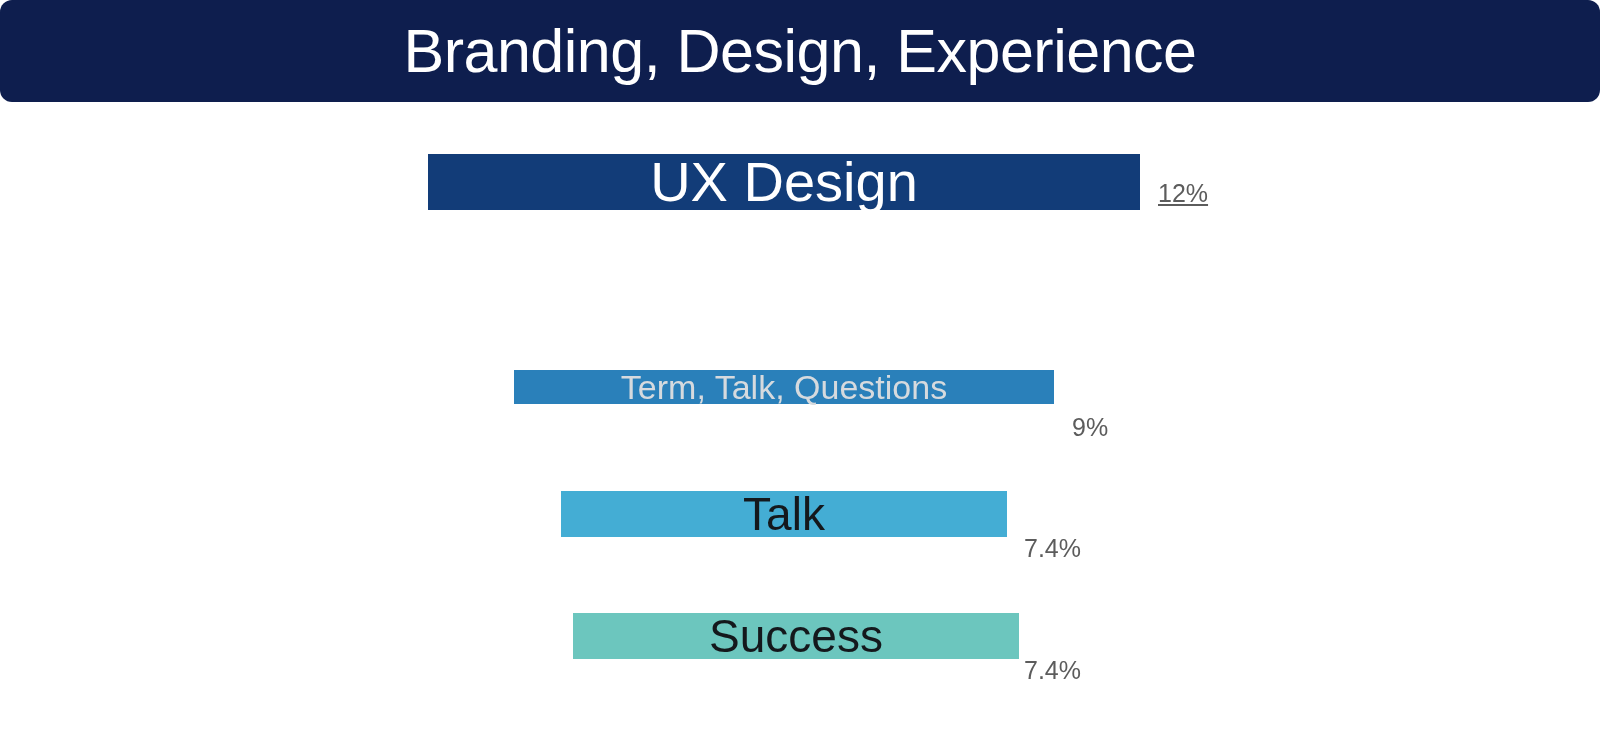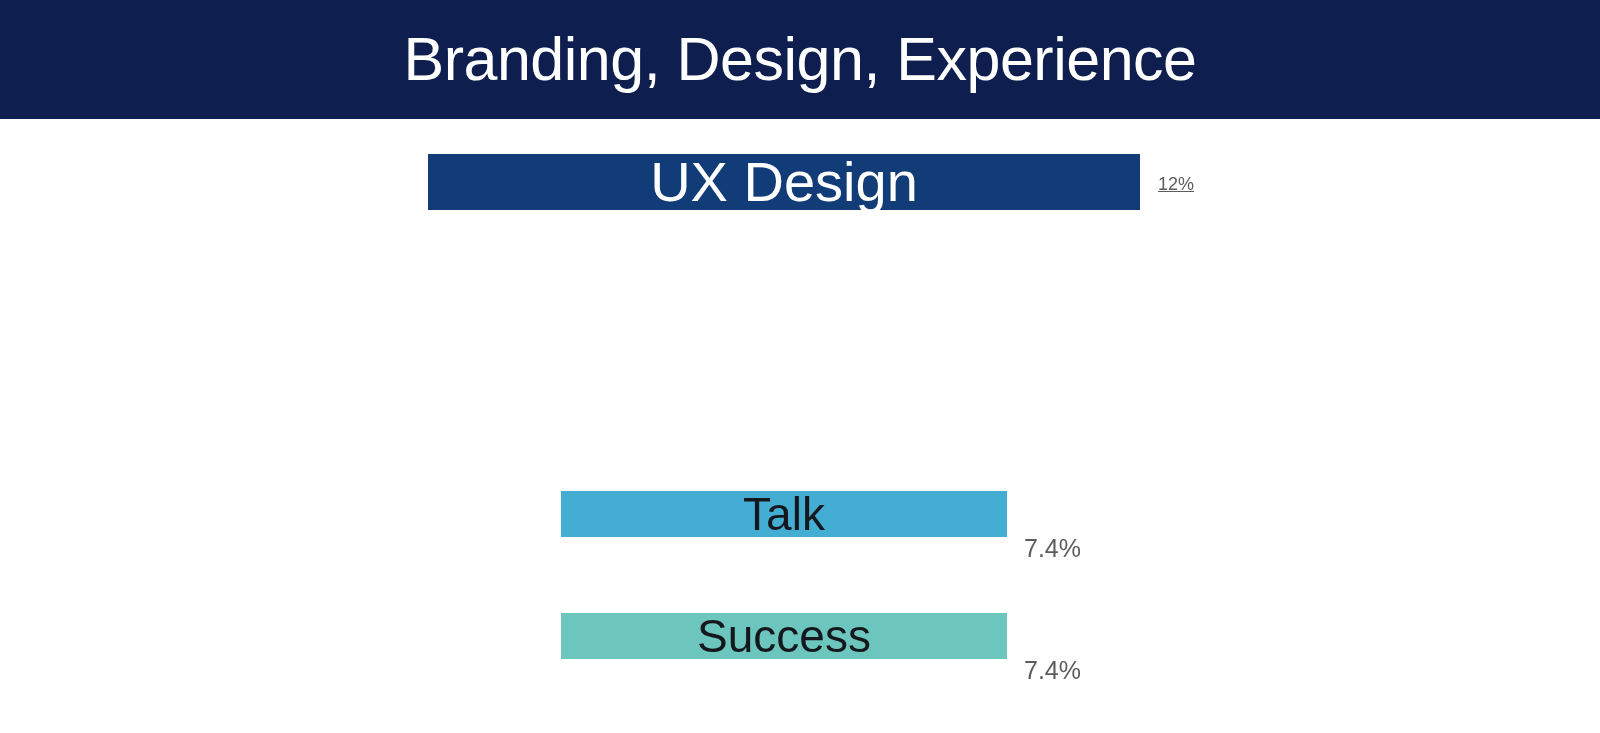--- a/index.html
+++ b/index.html
@@ -23,26 +23,27 @@
     background: #ffffff;
     overflow: hidden;
   }
 
   
   .header-banner {
     position: absolute;
     left: 0;
     top: 0;
     width: 1600px;
-    height: 119px;
+    height: 102px;
     background: #0e1e4e;
     display: flex;
     align-items: center;
     justify-content: center;
     box-sizing: border-box;
+    border-radius: 12px;
   }
   .header-title {
     color: #ffffff;
     font-family: "Liberation Sans", sans-serif;
     font-size: 61px;
     font-weight: 400;
     letter-spacing: -0.5px;
     line-height: 1;
     white-space: nowrap;
     text-align: center;
@@ -94,29 +95,29 @@
   .row-0 { top: 5px;   height: 121px; }
   .row-1 { top: 129px; height: 118px; }
   .row-2 { top: 251px; height: 118px; }
   .row-3 { top: 372px; height: 118px; }
   .row-4 { top: 494px; height: 120px; }
 
   .bar-0 { left: 428px; width: 712px; background: #123c78; margin-top: 30px; }
   .bar-1 { left: 468px; width: 632px; background: #1061a9; }
   .bar-2 { left: 514px; width: 540px; background: #2a80ba; }
   .bar-3 { left: 561px; width: 446px; background: #44add4; }
-  .bar-4 { left: 561px; width: 446px; background: #6cc6be; }
+  .bar-4 { left: 573px; width: 446px; background: #6cc6be; }
 
   .lbl-0 { color: #ffffff;  font-size: 56px; }
   .lbl-1 { color: #ffffff;  font-size: 56px; }
   .lbl-2 { color: #d6dade;  font-size: 34px; }
   .lbl-3 { color: #14181c;  font-size: 46px; }
   .lbl-4 { color: #14181c;  font-size: 46px; }
 
-  .val-0 { left: 1158px; top: 51px;  font-size: 18px; text-decoration: underline; }
+  .val-0 { left: 1158px; top: 57px;  font-size: 25px; text-decoration: underline; }
   .val-1 { left: 1118px; top: 45px;  font-size: 25px; }
   .val-2 { left: 1072px; top: 45px;  font-size: 25px; }
   .val-3 { left: 1024px; top: 45px;  font-size: 25px; }
   .val-4 { left: 1024px; top: 45px;  font-size: 25px; }
 </style>
 </head>
 <body>
 
 <div class="slide">
 
@@ -127,20 +128,26 @@
   <div class="funnel">
 
     <div class="funnel-row row-0">
       <div class="funnel-bar bar-0">
         <span class="funnel-bar-label lbl-0">UX Design</span>
       </div>
       <span class="funnel-value val-0">12%</span>
     </div>
 
 
+    <div class="funnel-row row-2">
+      <div class="funnel-bar bar-2">
+        <span class="funnel-bar-label lbl-2">Term, Talk, Questions</span>
+      </div>
+      <span class="funnel-value val-2">9%</span>
+    </div>
 
     <div class="funnel-row row-3">
       <div class="funnel-bar bar-3">
         <span class="funnel-bar-label lbl-3">Talk</span>
       </div>
       <span class="funnel-value val-3">7.4%</span>
     </div>
 
     <div class="funnel-row row-4">
       <div class="funnel-bar bar-4">

